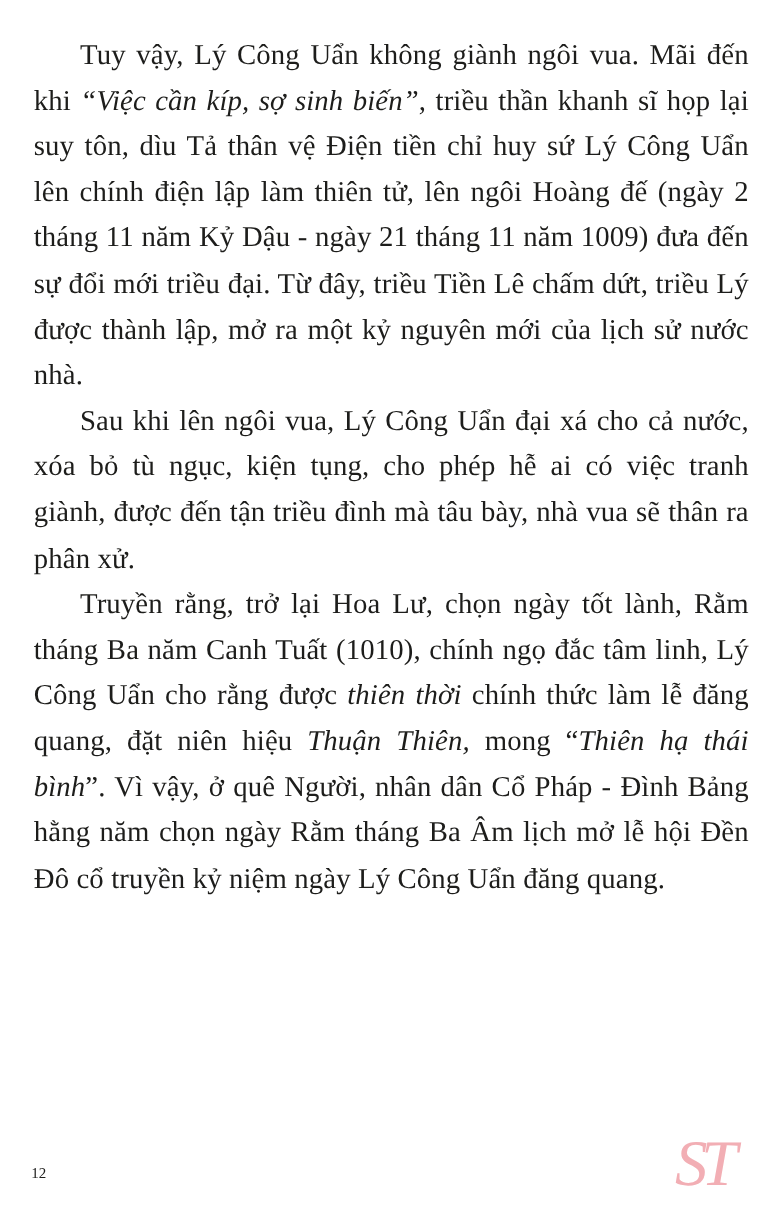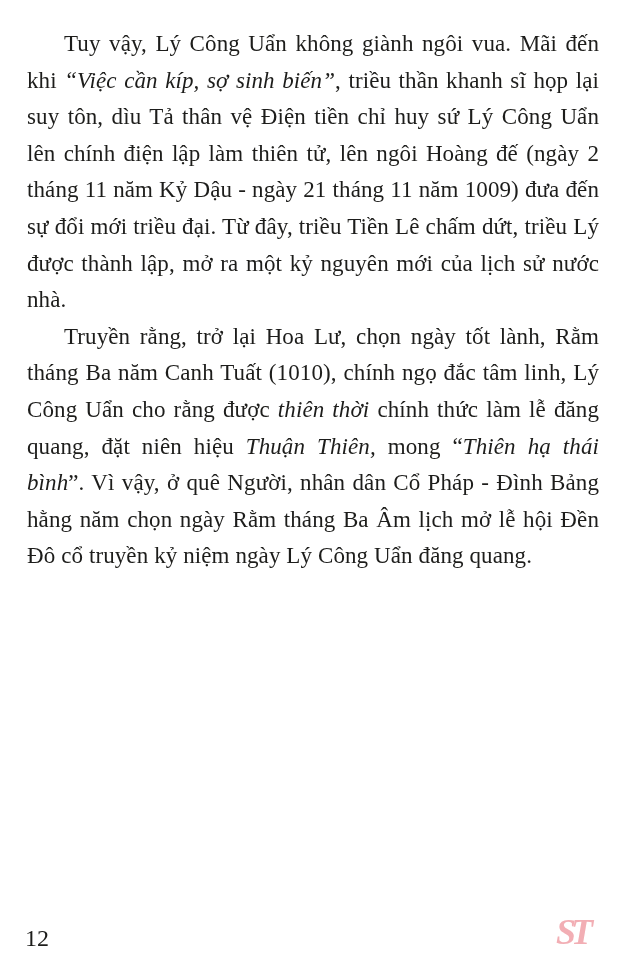--- a/index.html
+++ b/index.html
@@ -37,41 +37,42 @@
     padding: 0;
     text-indent: 37px;
   }
   .para em {
     font-style: italic;
   }
   .page-number {
     position: absolute;
     left: 25px;
     top: 925px;
-    font-size: 24px;
+    font-size: 12px;
     line-height: 26px;
     color: var(--text-color);
   }
   .watermark {
     position: absolute;
-    left: 556px;
+    left: 540px;
     top: 912px;
-    font-size: 36px;
+    font-size: 52px;
     line-height: 40px;
-    font-weight: bold;
+    font-weight: normal;
     font-style: italic;
     letter-spacing: -5px;
     color: var(--watermark-color);
     font-family: "Liberation Serif", "DejaVu Serif", serif;
     user-select: none;
   }
 </style>
 </head>
 <body>
 
 <div class="page">
   <div class="body-text">
     <p class="para"><span>Tuy vậy, Lý Công Uẩn không giành ngôi vua. Mãi đến khi </span><em>“Việc cần kíp, sợ sinh biến”</em><span>, triều thần khanh sĩ họp lại suy tôn, dìu Tả thân vệ Điện tiền chỉ huy sứ Lý Công Uẩn lên chính điện lập làm thiên tử, lên ngôi Hoàng đế (ngày 2 tháng 11 năm Kỷ Dậu - ngày 21 tháng 11 năm 1009) đưa đến sự đổi mới triều đại. Từ đây, triều Tiền Lê chấm dứt, triều Lý được thành lập, mở ra một kỷ nguyên mới của lịch sử nước nhà.</span></p>
+    <p class="para"><span>Sau khi lên ngôi vua, Lý Công Uẩn đại xá cho cả nước, xóa bỏ tù ngục, kiện tụng, cho phép hễ ai có việc tranh giành, được đến tận triều đình mà tâu bày, nhà vua sẽ thân ra phân xử.</span></p>
     <p class="para"><span>Truyền rằng, trở lại Hoa Lư, chọn ngày tốt lành, Rằm tháng Ba năm Canh Tuất (1010), chính ngọ đắc tâm linh, Lý Công Uẩn cho rằng được </span><em>thiên thời</em><span> chính thức làm lễ đăng quang, đặt niên hiệu </span><em>Thuận Thiên,</em><span> mong “</span><em>Thiên hạ thái bình</em><span>”. Vì vậy, ở quê Người, nhân dân Cổ Pháp - Đình Bảng hằng năm chọn ngày Rằm tháng Ba Âm lịch mở lễ hội Đền Đô cổ truyền kỷ niệm ngày Lý Công Uẩn đăng quang.</span></p>
   </div>
   <div class="page-number">12</div>
   <div class="watermark">ST</div>
 </div>
 
 </body></html>

